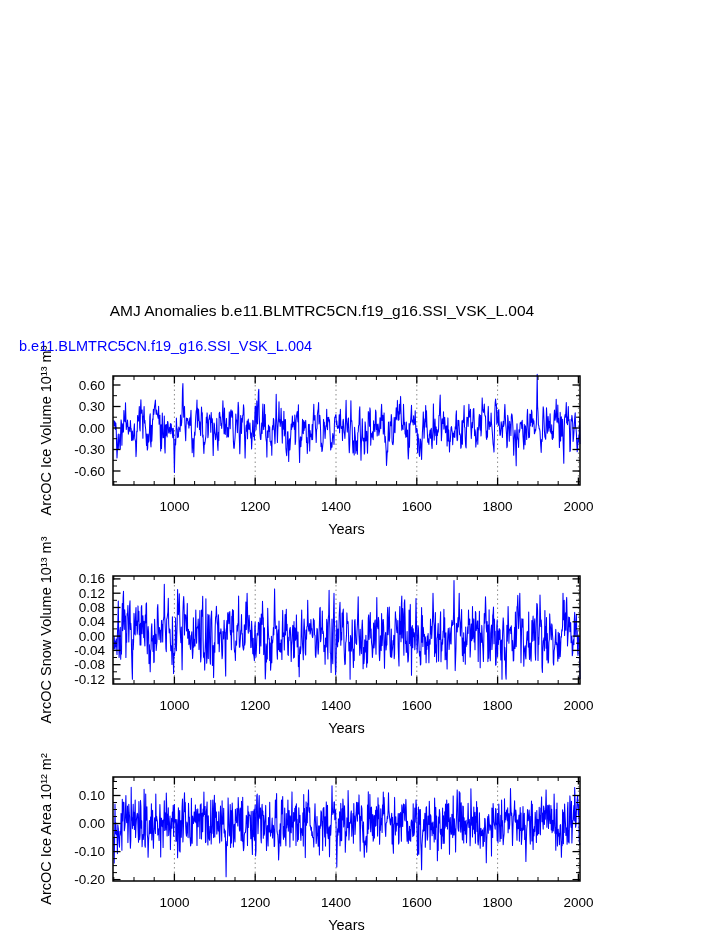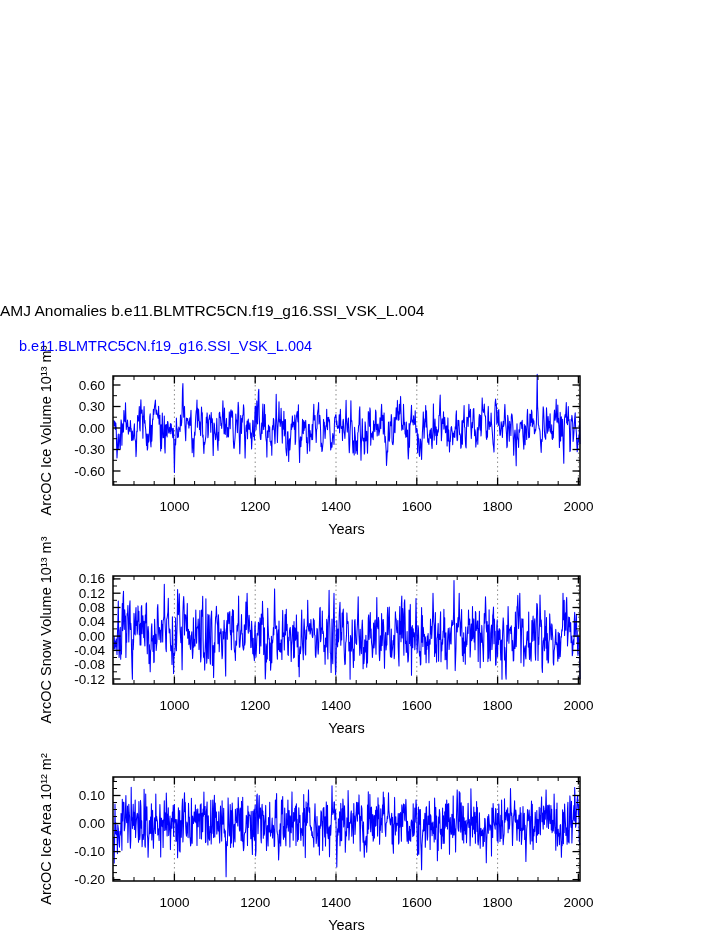--- a/index.html
+++ b/index.html
@@ -1,21 +1,21 @@
 <!DOCTYPE html>
 <html><head>
 <meta charset="utf-8">
 <style>
   html,body{margin:0;padding:0;background:#ffffff;}
   #screen{
     position:relative;width:723px;height:935px;background:#ffffff;overflow:hidden;
     font-family:"Liberation Sans",sans-serif;
   }
   .plot-title{
-    position:absolute;left:0;top:302px;width:644px;text-align:left;
+    position:absolute;left:0;top:302px;width:644px;text-align:center;
     font-size:15.5px;color:#000000;letter-spacing:0;white-space:nowrap;
   }
   .series-legend{
     position:absolute;left:19px;top:338px;
     font-size:14.5px;white-space:nowrap;
   }
   svg text{font-family:"Liberation Sans",sans-serif;fill:#000000;}
 </style>
 </head>
 <body>

